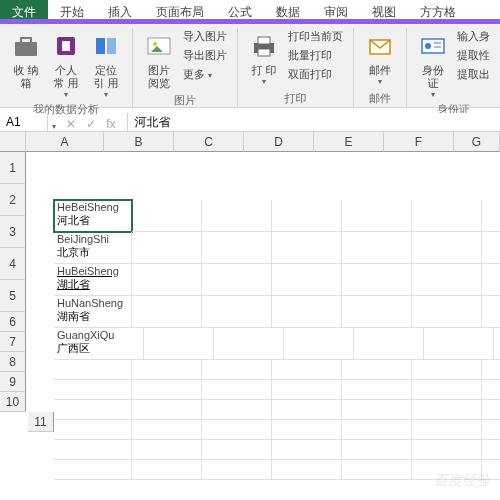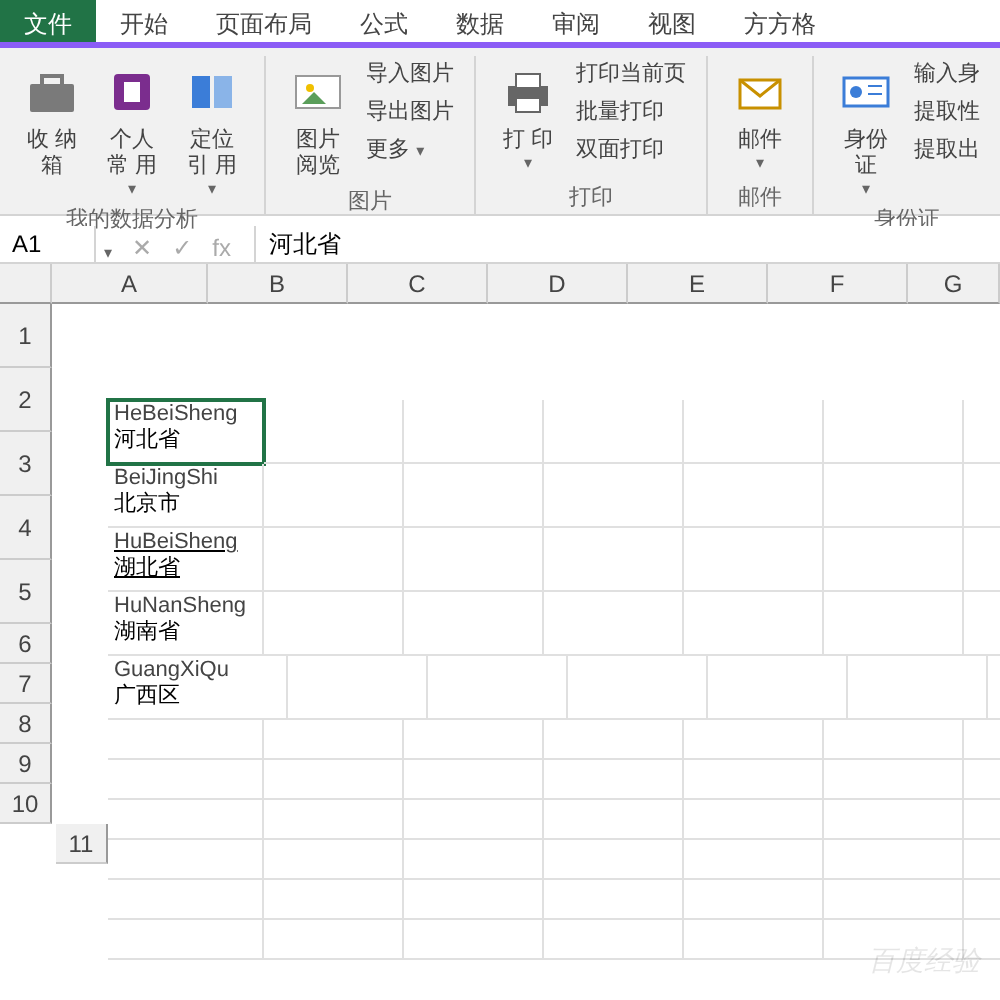--- a/index.html
+++ b/index.html
@@ -1,17 +1,17 @@
 <!DOCTYPE html>
 <html><head>
   <meta charset="utf-8">
   <style>
     * { margin: 0; padding: 0; box-sizing: border-box; font-family: "Microsoft YaHei", sans-serif; }
     body { background: #fff; font-size: 12px; overflow: hidden; }
-    .tabs { display: flex; background: #fff; border-bottom: 3px solid #8b5cf6; height: 24px; }
+    .tabs { display: flex; background: #fff; border-bottom: 5px solid #8b5cf6; height: 24px; }
     .tab { padding: 4px 12px; cursor: pointer; color: #444; }
     .tab.file { background: #217346; color: #fff; }
     .ribbon { display: flex; background: #f1f1f1; padding: 4px 0 0 0; height: 84px; border-bottom: 1px solid #d4d4d4; }
     .ribbon-group { display: flex; flex-direction: column; border-right: 1px solid #d4d4d4; padding: 0 6px; }
     .ribbon-buttons { display: flex; flex: 1; }
     .ribbon-btn { display: flex; flex-direction: column; align-items: center; justify-content: flex-start; padding: 2px 4px; cursor: pointer; min-width: 40px; }
     .ribbon-btn .icon { width: 32px; height: 32px; display: flex; align-items: center; justify-content: center; }
     .ribbon-btn .label { font-size: 11px; text-align: center; line-height: 1.2; margin-top: 2px; color: #444; }
     .sub-items { display: flex; flex-direction: column; justify-content: flex-start; padding: 0 4px; font-size: 11px; gap: 2px; }
     .sub-item { cursor: pointer; color: #444; white-space: nowrap; padding: 1px 0; }
@@ -32,20 +32,21 @@
     .cell { border-right: 1px solid #e0e0e0; border-bottom: 1px solid #e0e0e0; padding: 1px 3px; font-size: 11px; line-height: 1.2; overflow: hidden; }
     .cell.selected { outline: 2px solid #217346; outline-offset: -1px; }
     .watermark { position: absolute; right: 10px; bottom: 10px; color: rgba(0,0,0,0.1); font-size: 14px; font-style: italic; }
   </style>
 </head>
 <body>
 
 <div class="tabs">
   <div class="tab file">文件</div>
   <div class="tab">开始</div>
+  <div class="tab">插入</div>
   <div class="tab">页面布局</div>
   <div class="tab">公式</div>
   <div class="tab">数据</div>
   <div class="tab">审阅</div>
   <div class="tab">视图</div>
   <div class="tab">方方格</div>
 </div>
 
 <div class="ribbon">
   <div class="ribbon-group">

